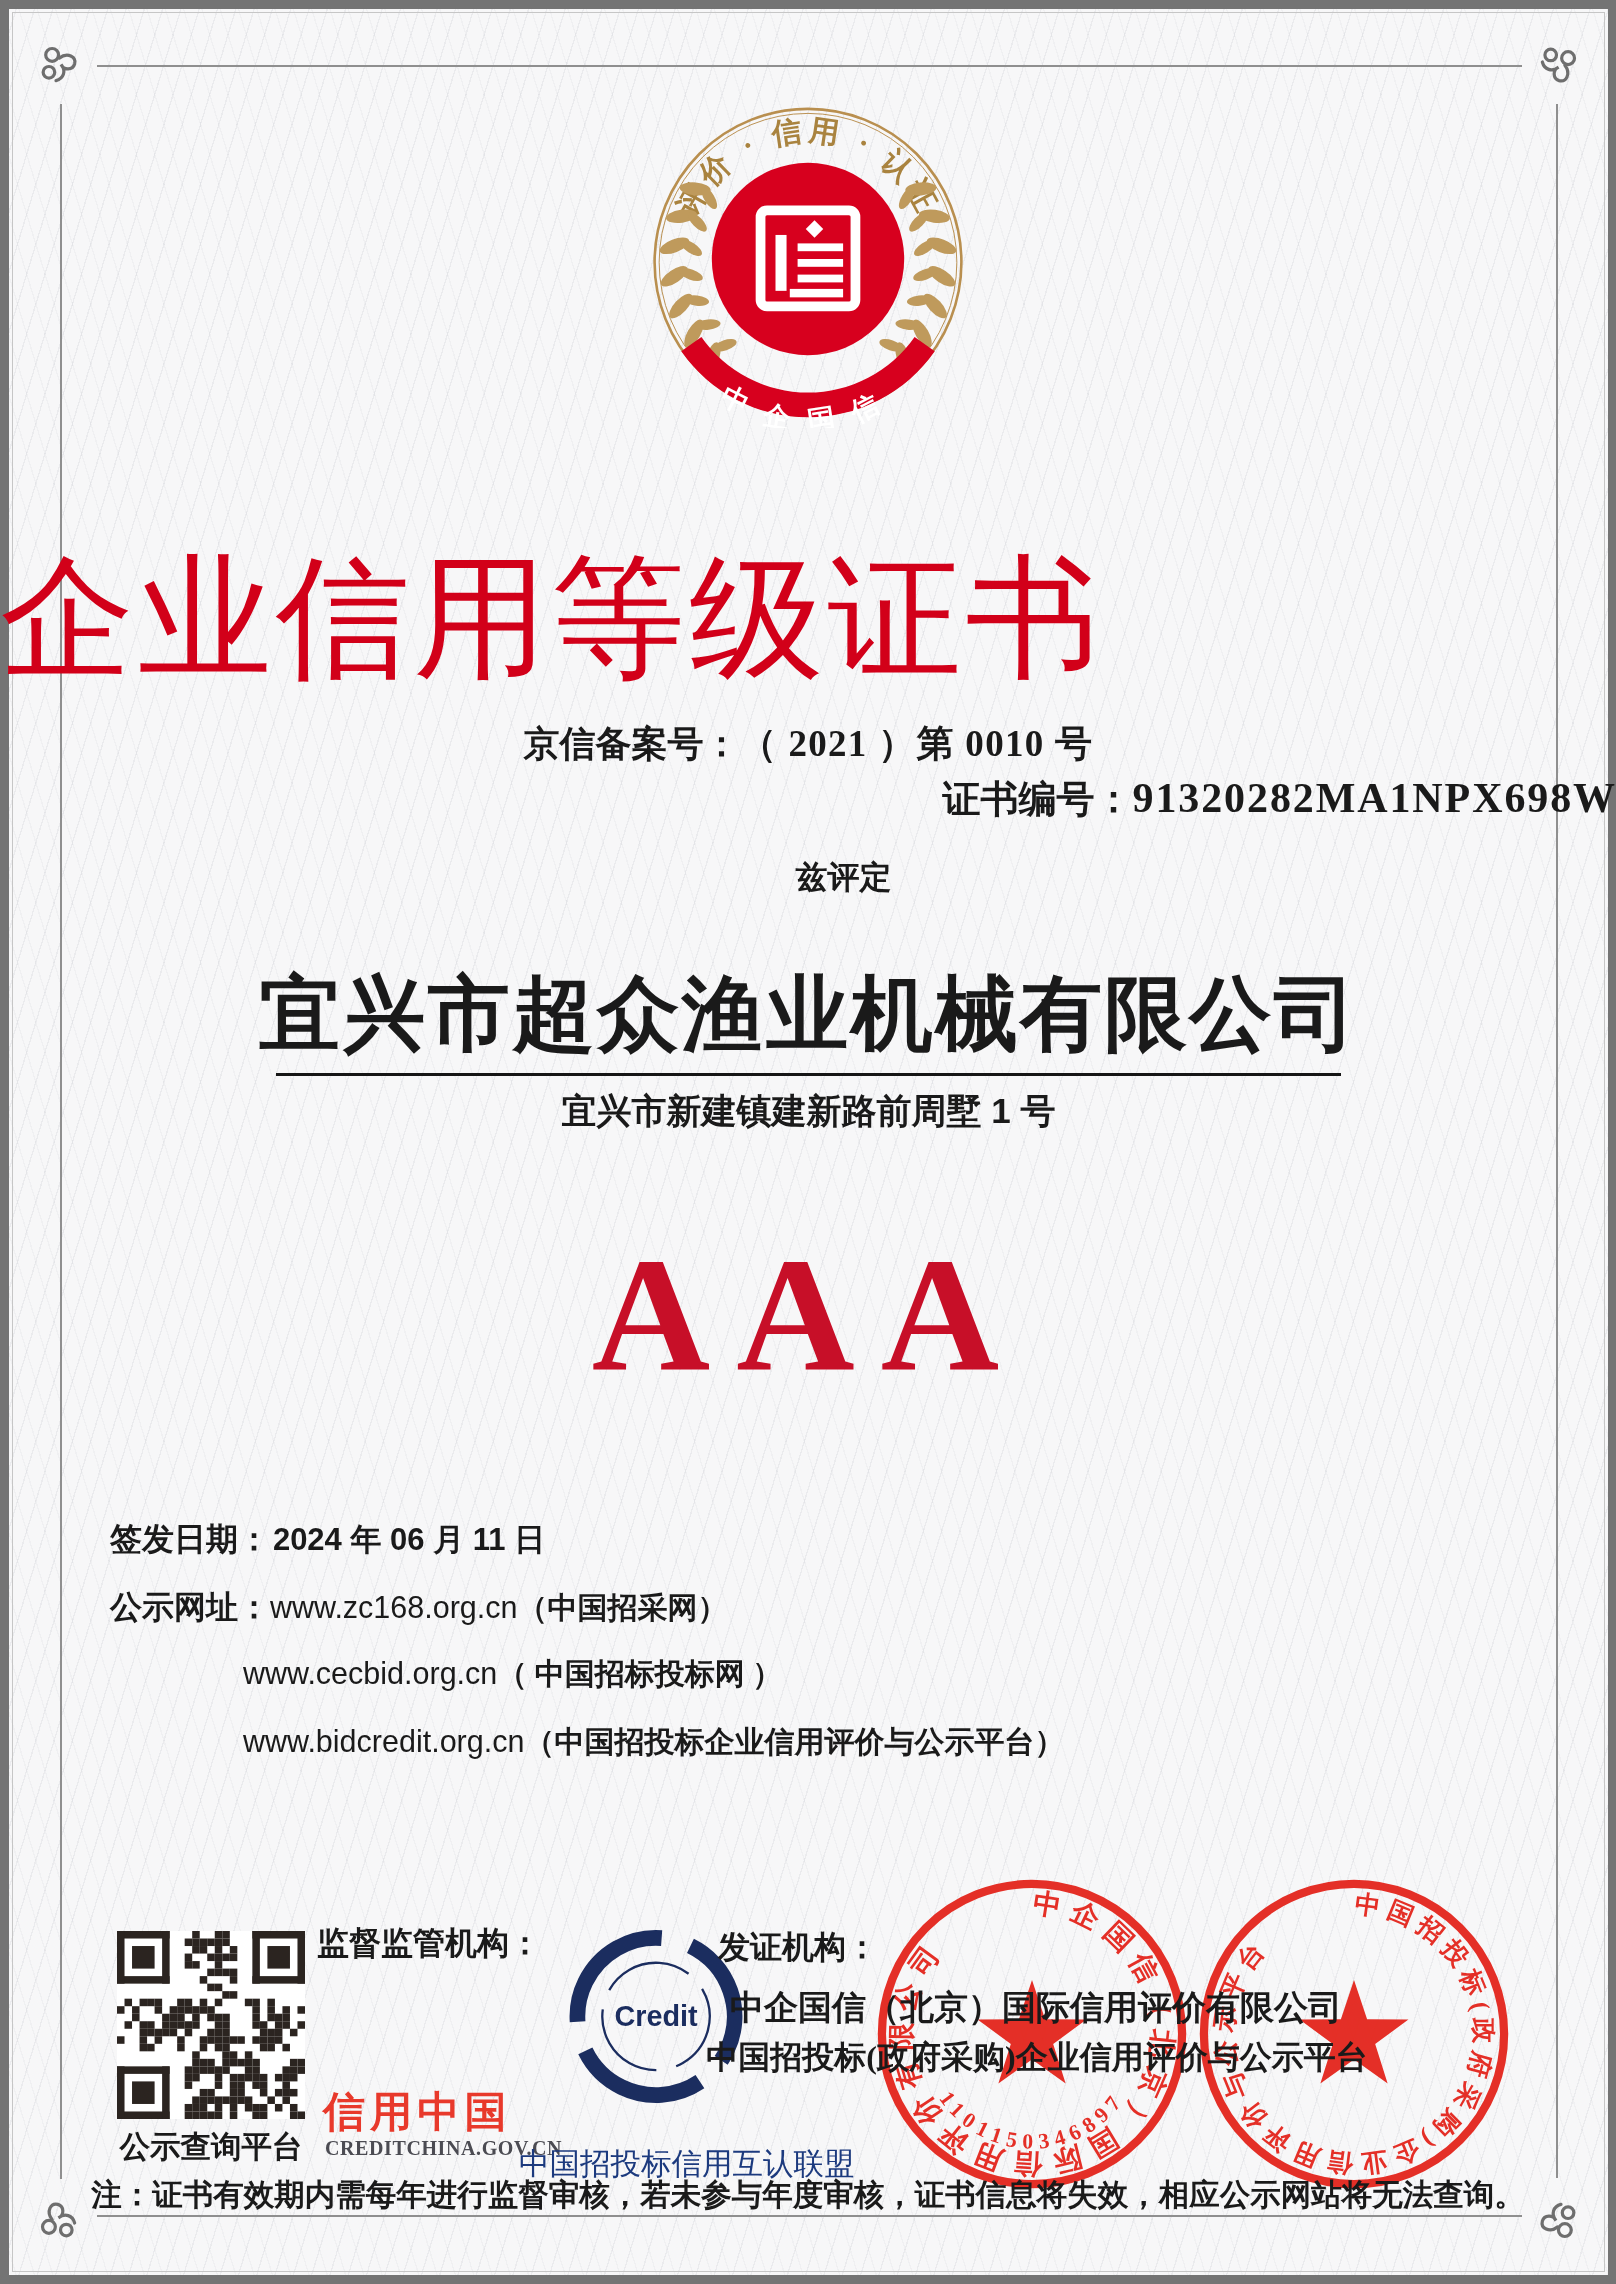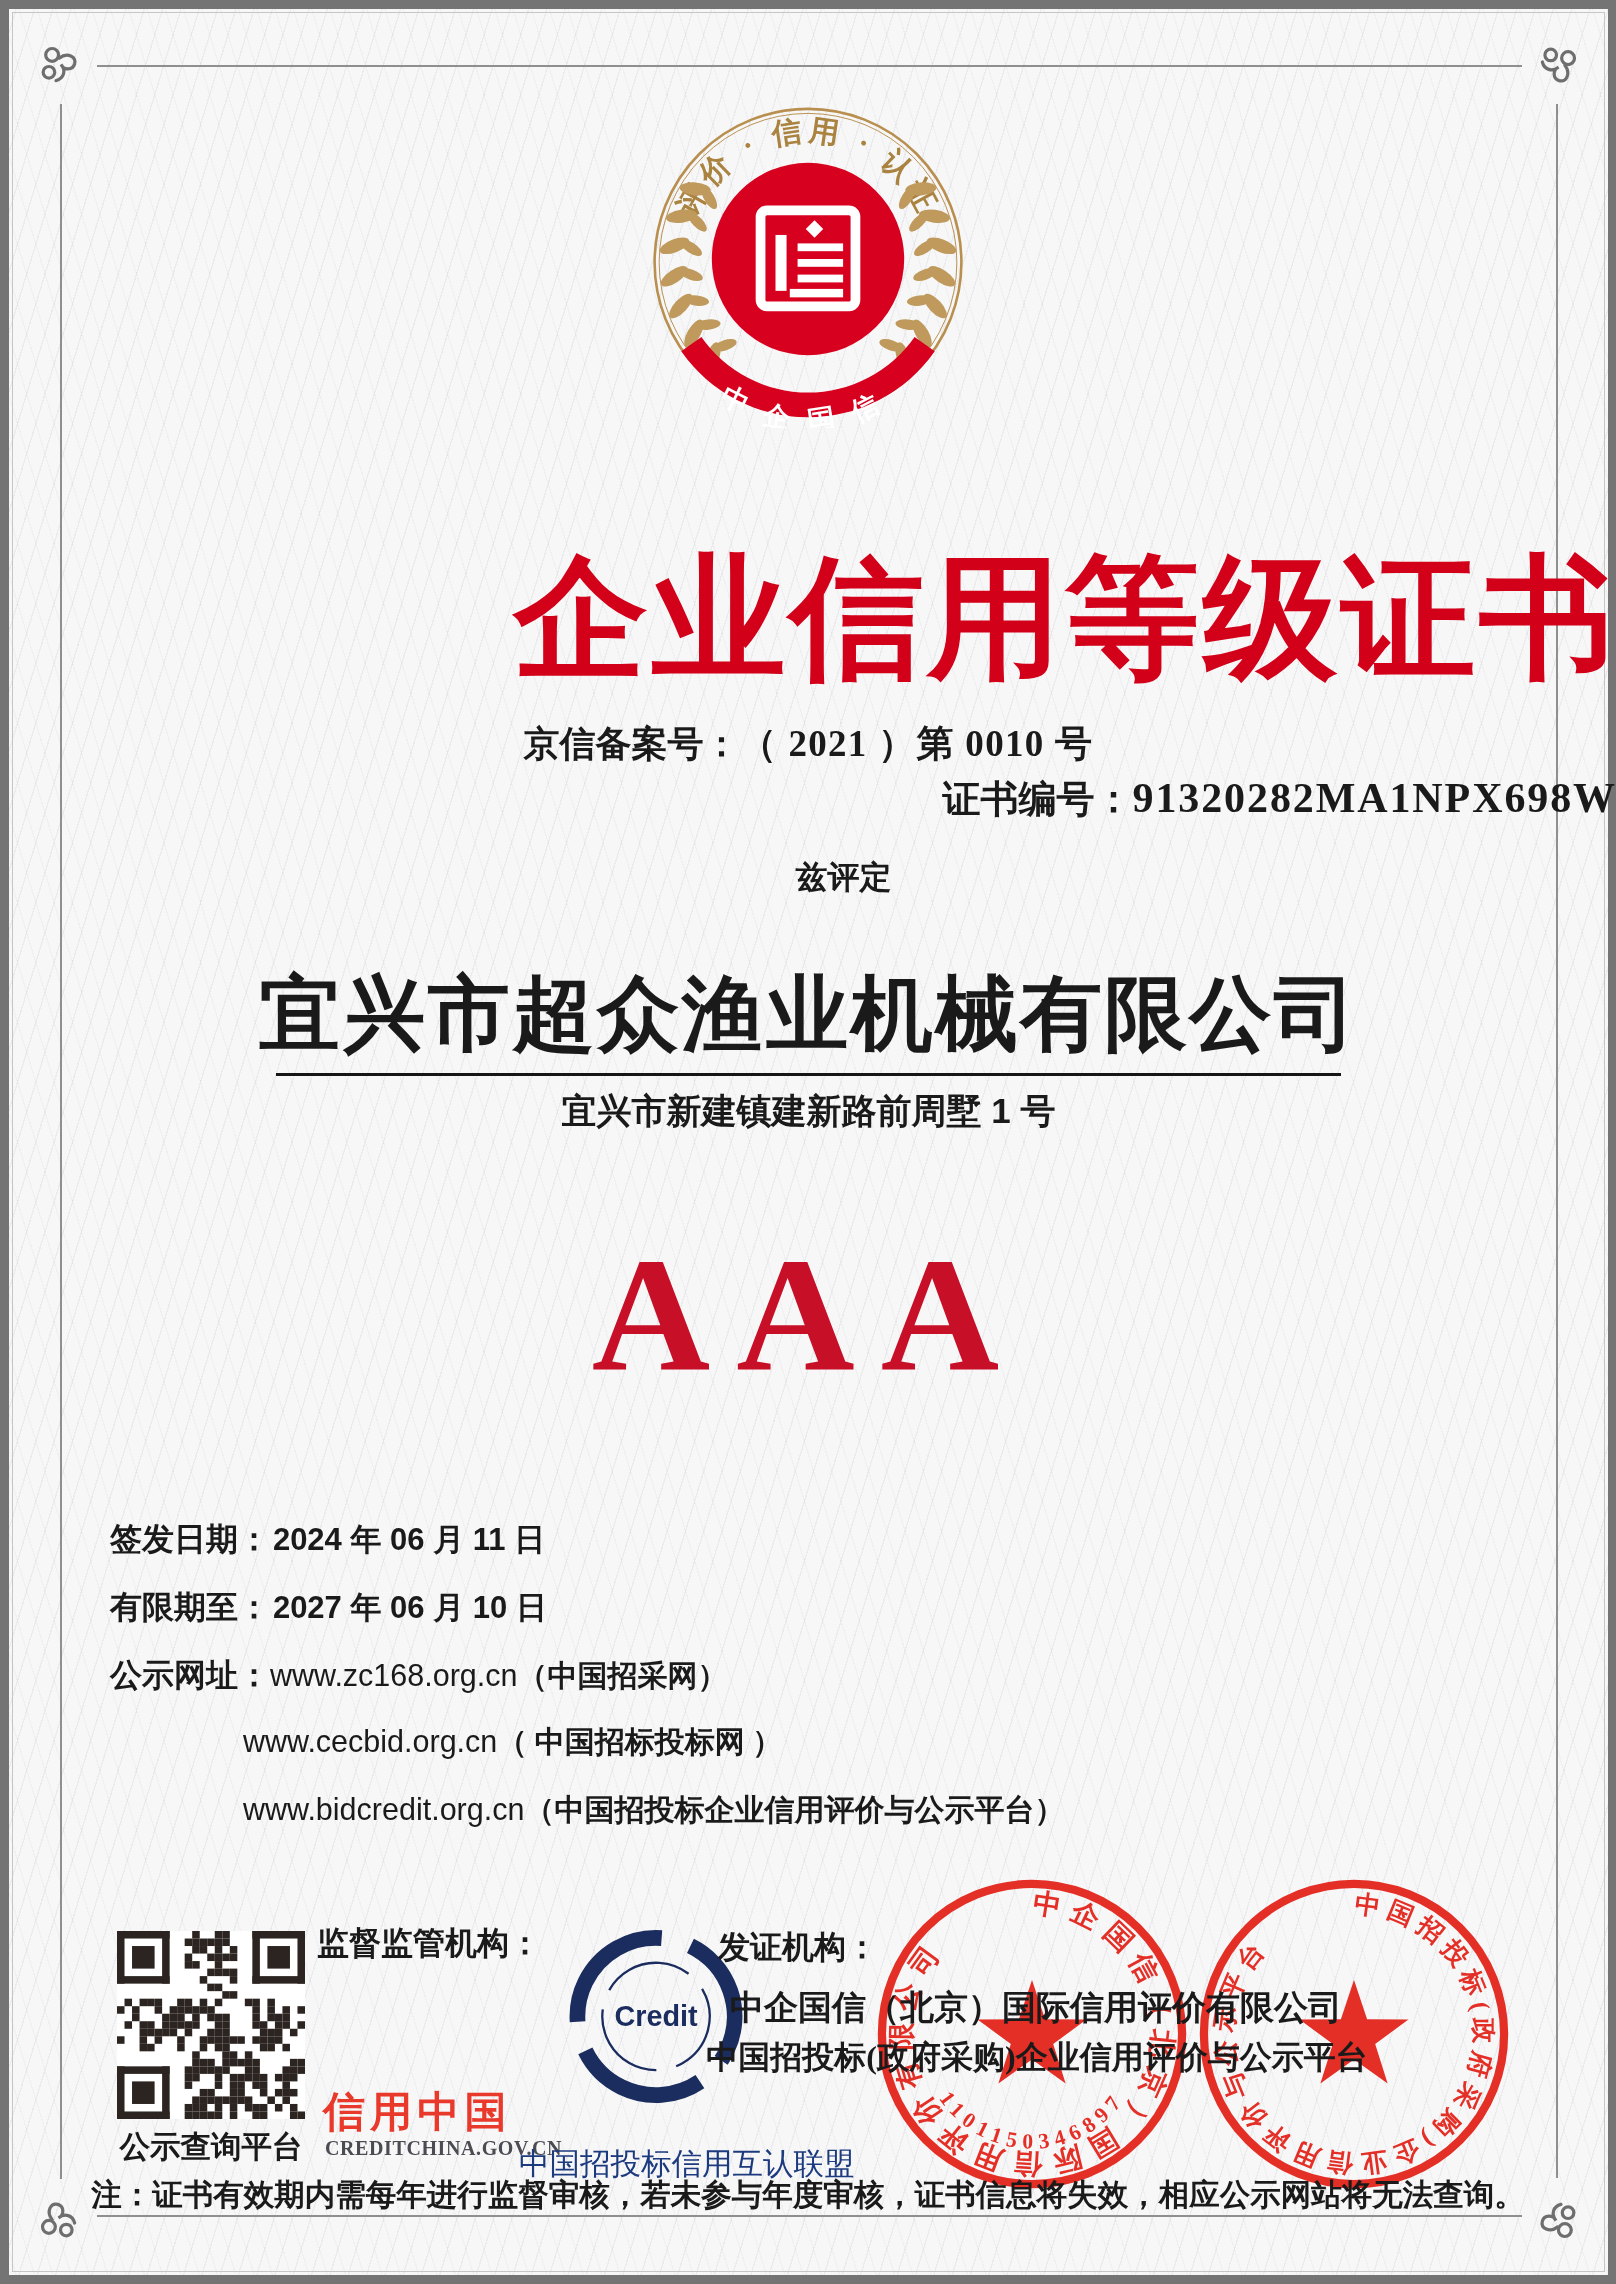--- a/index.html
+++ b/index.html
@@ -12,22 +12,22 @@
     font-family:"Liberation Sans", sans-serif;color:#1a1a1a;
   }
   .frame-outer{position:absolute;inset:0;border:9px solid #747474;pointer-events:none;}
   .frame-light{position:absolute;inset:12.3px;border:1.3px solid #c6c6c6;pointer-events:none;}
   .bline{position:absolute;background:#8f8f8f;}
   .corner-orn{position:absolute;width:45px;height:45px;color:#6e6e6e;}
   .orn-tr{transform:rotate(90deg);} .orn-br{transform:rotate(180deg);} .orn-bl{transform:rotate(270deg);}
 
   .emblem{position:absolute;left:652px;top:103px;width:312px;height:325px;}
 
-  .title{position:absolute;left:0;top:538px;width:100%;text-align:right;
-    font-size:134px;font-weight:700;letter-spacing:3.9px;color:#d20019;
+  .title{position:absolute;left:0;top:538px;width:100%;text-align:left;
+    font-size:134px;font-weight:400;letter-spacing:3.9px;color:#d20019;
     font-family:"Liberation Sans", sans-serif;line-height:1.2;}
 
   .cline{position:absolute;left:0;width:100%;text-align:center;white-space:nowrap;}
   .filing{top:719px;}
   .filing .lbl{font-size:36px;font-weight:900;}
   .filing .val{font-size:37px;font-weight:700;font-family:"Liberation Serif", serif;letter-spacing:1.3px;}
   .certno{top:774px;text-align:right;}
   .certno .lbl{font-size:38px;font-weight:900;}
   .certno .val{font-size:42px;font-weight:700;font-family:"Liberation Serif", serif;letter-spacing:1.9px;}
   .herewith{top:856px;font-size:32px;font-weight:900;padding-left:35px;}
@@ -213,24 +213,20 @@
   <div class="cline company">宜兴市超众渔业机械有限公司</div>
   <div class="company-underline"></div>
   <div class="cline address">宜兴市新建镇建新路前周墅 1 号</div>
 
   <div class="cline rating">AAA</div>
 
   <div class="details">
     <div class="drow">
       <span class="lbl">签发日期：</span>
       <span class="val">2024 年 06 月 11 日</span>
-    </div>
-    <div class="drow">
-      <span class="lbl">有限期至：</span>
-      <span class="val">2027 年 06 月 10 日</span>
     </div>
     <div class="drow">
       <span class="lbl">公示网址：</span><span class="url">www.zc168.org.cn</span><span class="note">（中国招采网）</span>
     </div>
     <div class="drow indent">
       <span class="url">www.cecbid.org.cn</span><span class="note">（ 中国招标投标网 ）</span>
     </div>
     <div class="drow indent">
       <span class="url">www.bidcredit.org.cn</span><span class="note">（中国招投标企业信用评价与公示平台）</span>
     </div>

